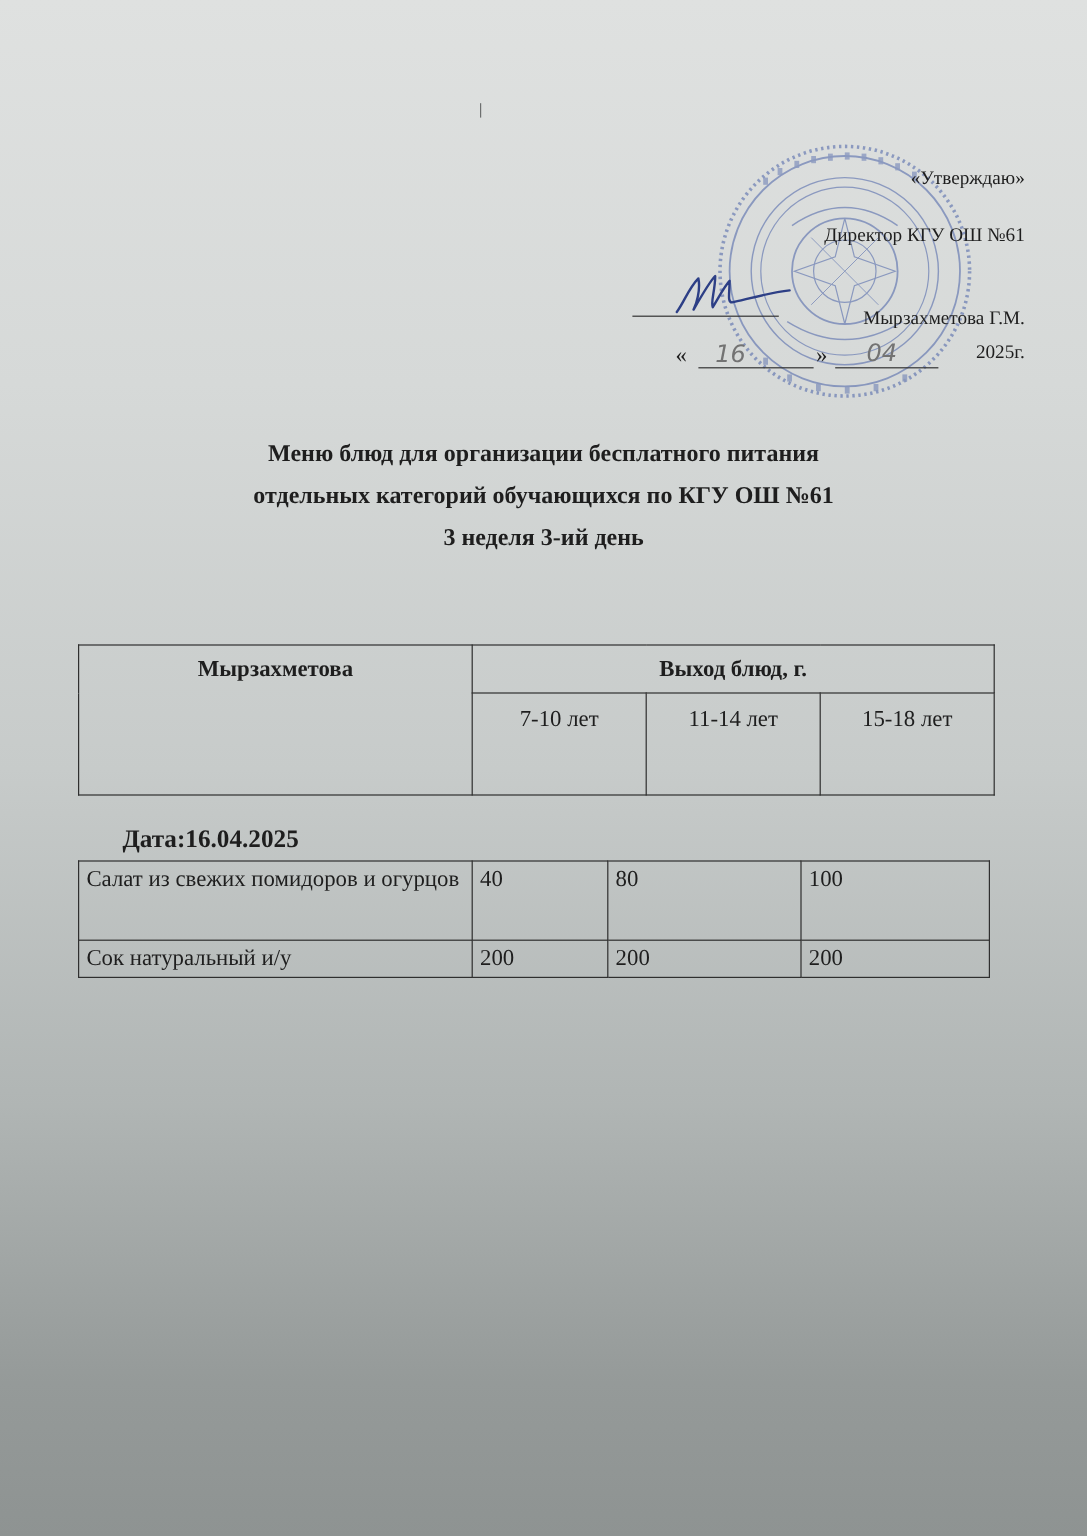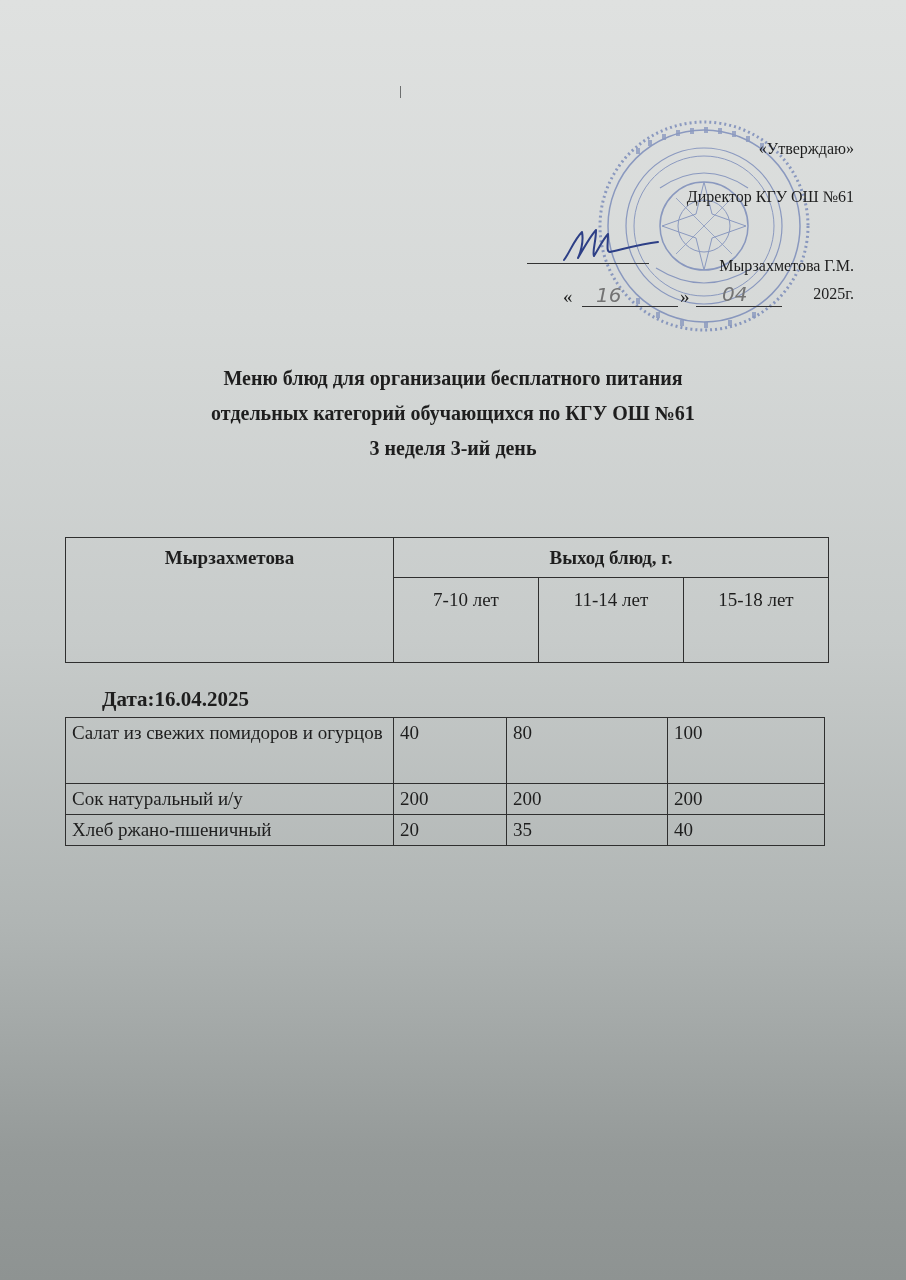--- a/index.html
+++ b/index.html
@@ -136,20 +136,14 @@
     <td class="c1">40</td>
     <td class="c2">80</td>
     <td>100</td>
   </tr>
   <tr class="r1">
     <td class="c0">Сок натуральный и/у</td>
     <td class="c1">200</td>
     <td class="c2">200</td>
     <td>200</td>
   </tr>
-  <tr class="r1">
-    <td class="c0">Хлеб ржано-пшеничный</td>
-    <td class="c1">20</td>
-    <td class="c2">35</td>
-    <td>40</td>
-  </tr>
 </tbody>
   </table>
 
 </body></html>

